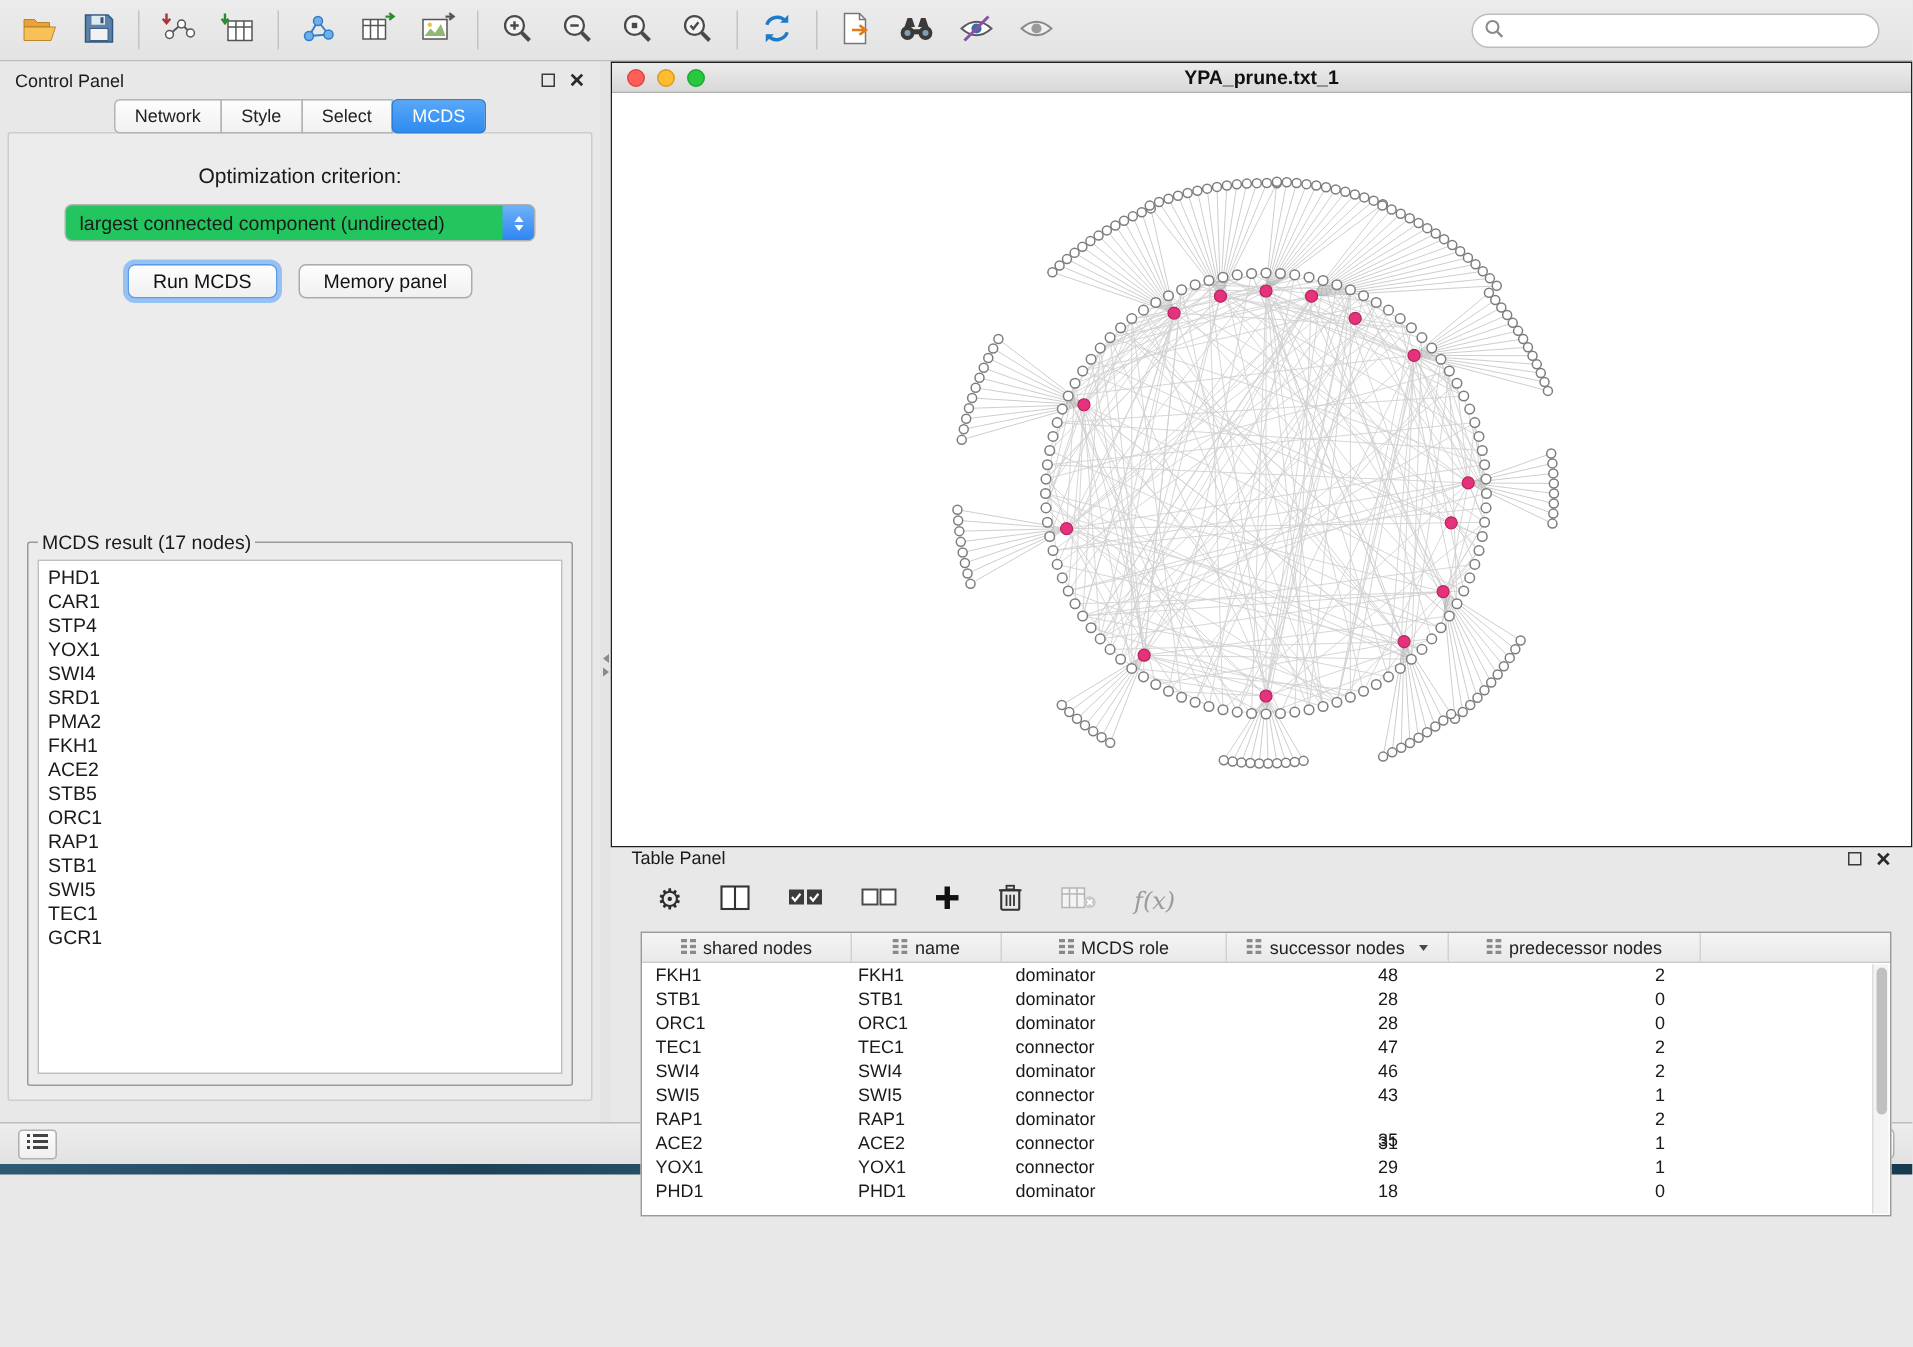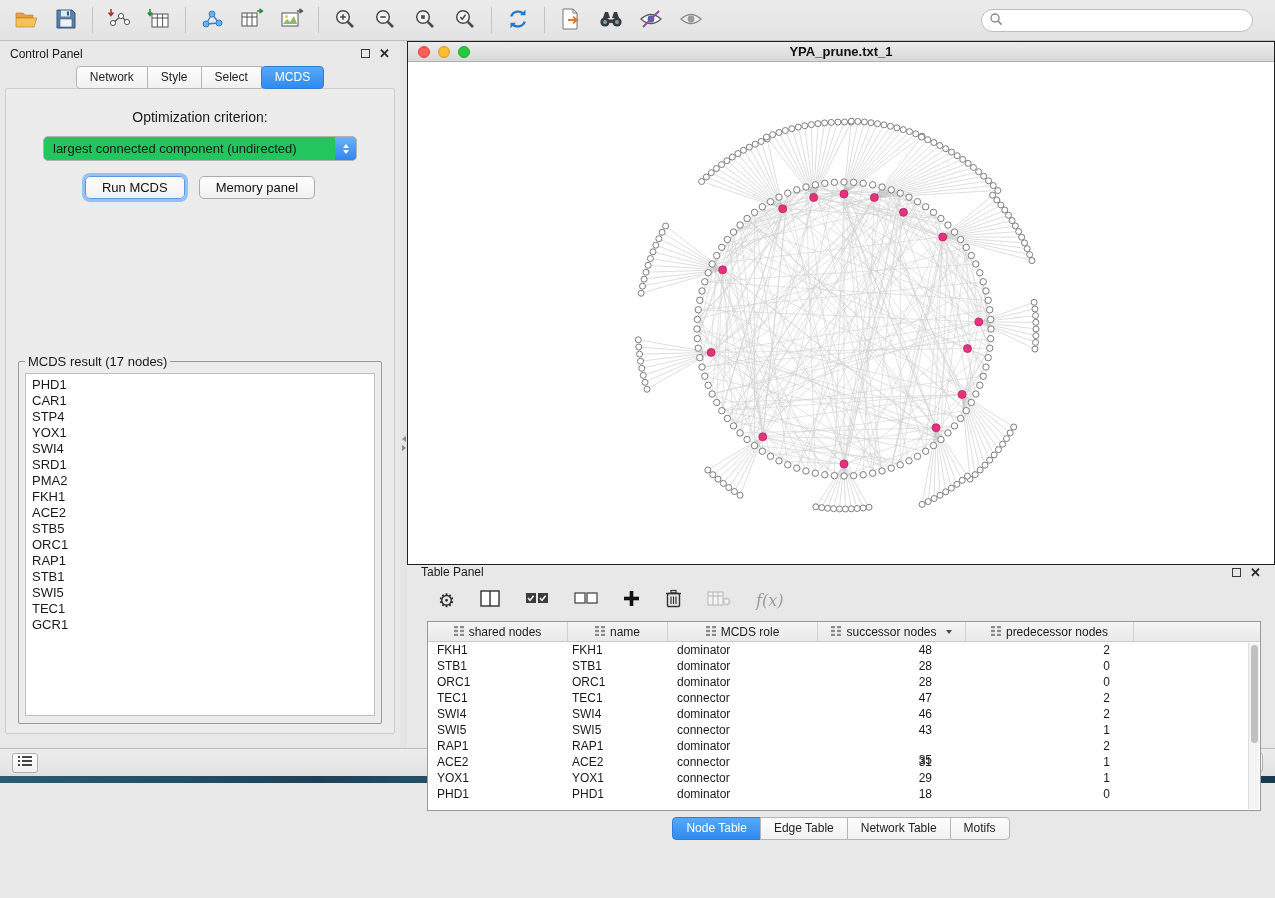--- a/index.html
+++ b/index.html
@@ -1256,26 +1256,20 @@
                 <div class="td c1" style="width: 100px;">PHD1</div>
                 <div class="td c2" style="width: 150px;">dominator</div>
                 <div class="td c3" style="width: 148px;">18</div>
                 <div class="td c4" style="width: 168px;">0</div>
               </div>
             </div>
           <div class="vscroll">
             <div class="vthumb"></div>
           </div>
         </div>
-        <div class="table-tabs">
-            <div class="ttab selected">Node Table</div>
-            <div class="ttab">Edge Table</div>
-            <div class="ttab">Network Table</div>
-            <div class="ttab">Motifs</div>
-          </div>
       </div>
     </div>
   </div>
 
   <div class="statusbar">
     <div class="status-btn">
       <span>
         <svg width="14" height="12" viewBox="0 0 14 12">
             <rect x="0" y="1" width="2" height="2" fill="#444"></rect>
             <rect x="4" y="1" width="10" height="2" fill="#444"></rect>

